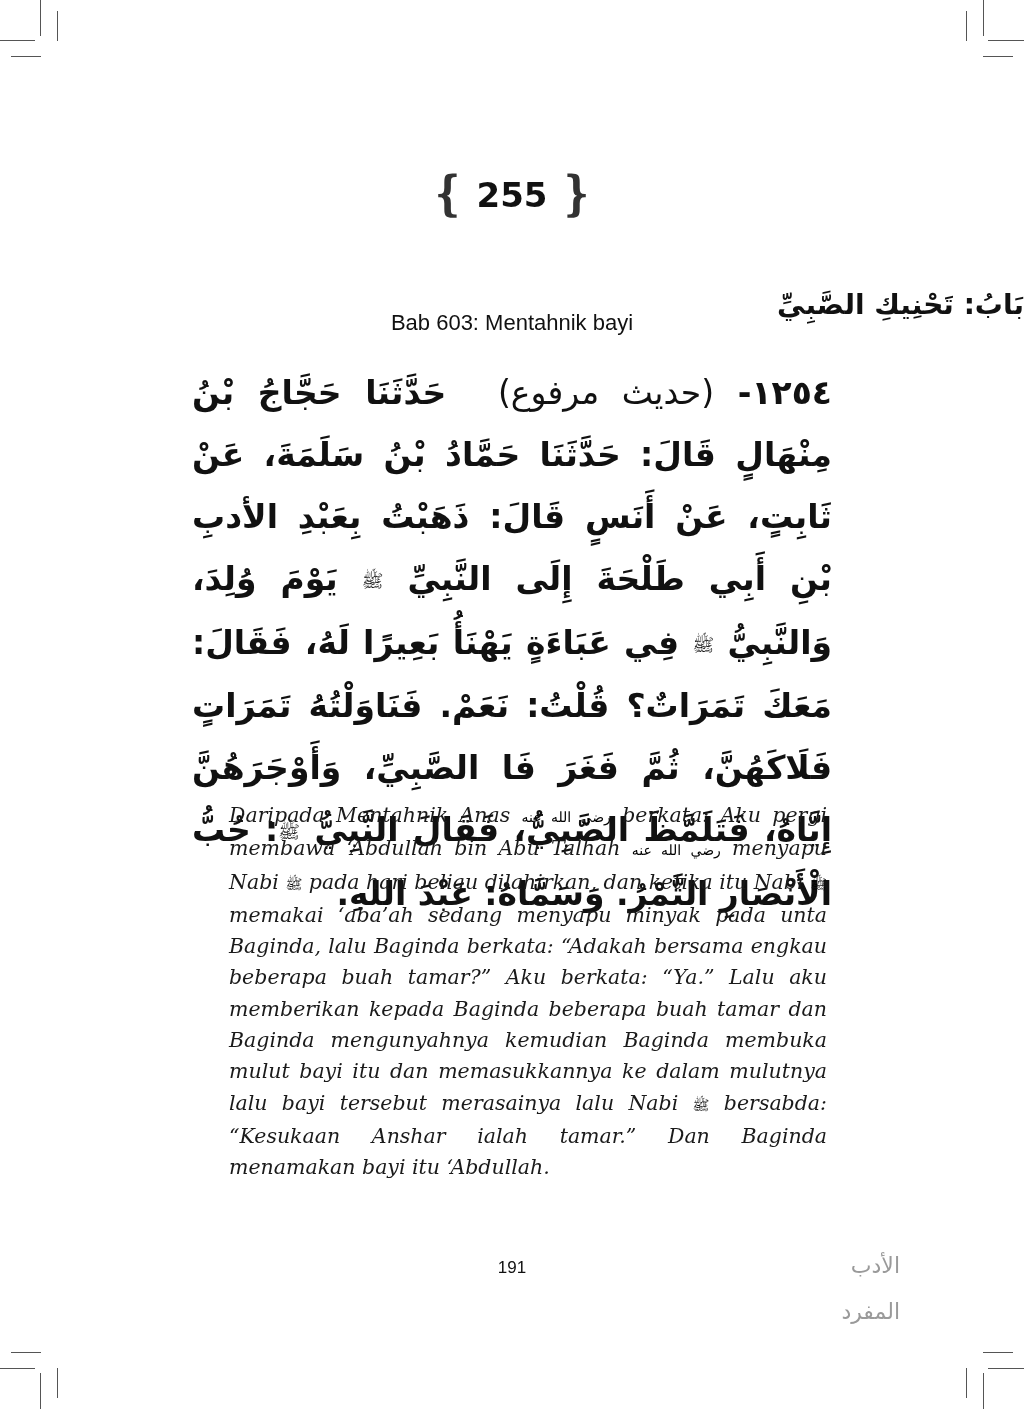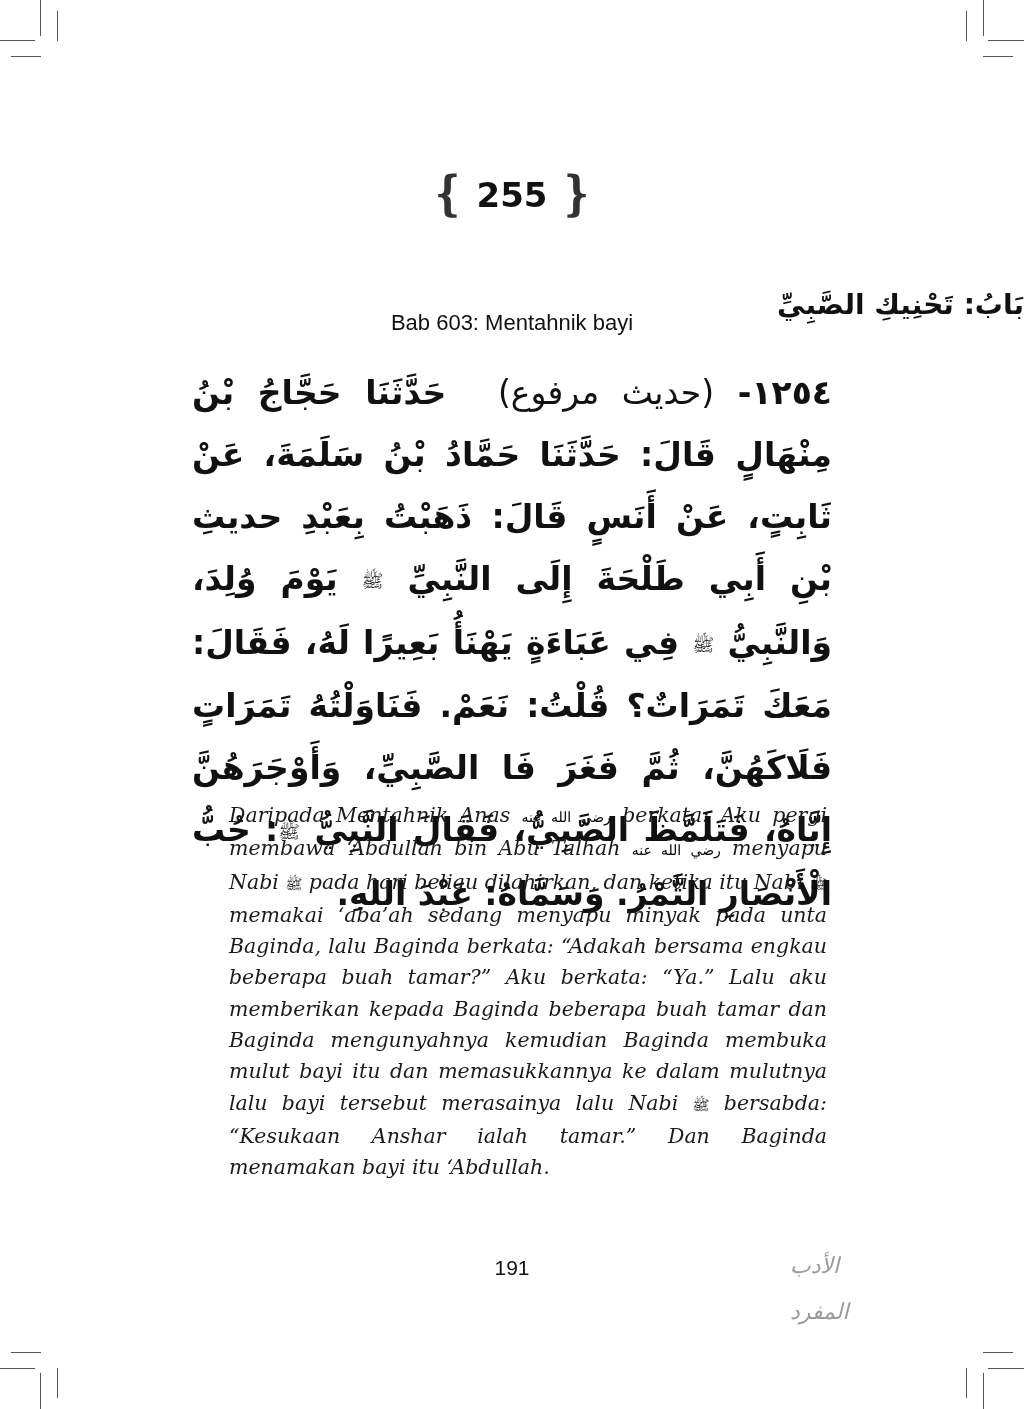--- a/index.html
+++ b/index.html
@@ -98,36 +98,35 @@
       font-size: 14px;
       font-style: normal;
       color: #000000;
     }
     .page-number {
       position: absolute;
       left: 0; right: 0;
       top: 1254px;
       text-align: center;
       font-family: "Liberation Sans", sans-serif;
-      font-size: 21px;
+      font-size: 17px;
       line-height: 28px;
     }
     .logo {
       position: absolute;
       left: 790px;
       top: 1243px;
       width: 110px;
       height: 46px;
       direction: rtl;
       font-family: "DejaVu Sans", sans-serif;
       font-size: 22px;
       color: #9a9a9a;
       line-height: 46px;
-      text-align: left;
-      font-style: italic;
+      text-align: right;
     }
   </style>
 </head>
 <body>
 
 <div class="crop v" style="left:40px; top:0; height:36px;"></div>
 <div class="crop v" style="left:57px; top:11px; height:30px;"></div>
 <div class="crop h" style="left:0; top:40px; width:35px;"></div>
 <div class="crop h" style="left:11px; top:56px; width:30px;"></div>
 
@@ -151,21 +150,21 @@
   <span>255</span>
   <span class="bracket">❵</span>
 </div>
 
 <div class="chapter-title-ar">بَابُ: تَحْنِيكِ الصَّبِيِّ</div>
 <div class="chapter-title-ms">Bab 603: Mentahnik bayi</div>
 
 <div class="hadith-ar">
   <span>١٢٥٤-</span>
   <span class="note">(حديث مرفوع)</span>
-  <span>حَدَّثَنَا حَجَّاجُ بْنُ مِنْهَالٍ قَالَ: حَدَّثَنَا حَمَّادُ بْنُ سَلَمَةَ، عَنْ ثَابِتٍ، عَنْ أَنَسٍ قَالَ: ذَهَبْتُ بِعَبْدِ حديثِ بْنِ أَبِي طَلْحَةَ إِلَى النَّبِيِّ</span>
+  <span>حَدَّثَنَا حَجَّاجُ بْنُ مِنْهَالٍ قَالَ: حَدَّثَنَا حَمَّادُ بْنُ سَلَمَةَ، عَنْ ثَابِتٍ، عَنْ أَنَسٍ قَالَ: ذَهَبْتُ بِعَبْدِ الأدبِ بْنِ أَبِي طَلْحَةَ إِلَى النَّبِيِّ</span>
   <span class="saw">ﷺ</span>
   <span>يَوْمَ وُلِدَ، وَالنَّبِيُّ</span>
   <span class="saw">ﷺ</span>
   <span>فِي عَبَاءَةٍ يَهْنَأُ بَعِيرًا لَهُ، فَقَالَ: مَعَكَ تَمَرَاتٌ؟ قُلْتُ: نَعَمْ. فَنَاوَلْتُهُ تَمَرَاتٍ فَلَاكَهُنَّ، ثُمَّ فَغَرَ فَا الصَّبِيِّ، وَأَوْجَرَهُنَّ إِيَّاهُ، فَتَلَمَّظَ الصَّبِيُّ، فَقَالَ النَّبِيُّ</span>
   <span class="saw">ﷺ</span><span>: حُبُّ الْأَنْصَارِ التَّمْرُ. وَسَمَّاهُ: عَبْدَ اللهِ.</span>
 </div>
 
 <div class="translation">
   <span>Daripada Mentahnik Anas</span>
   <span class="honorific">رضي الله عنه</span>

